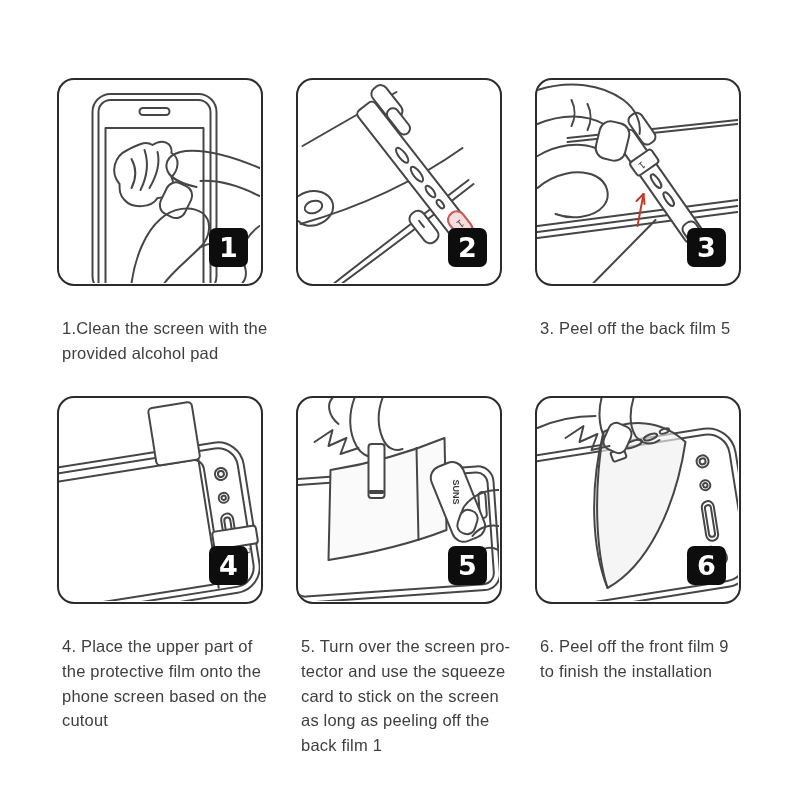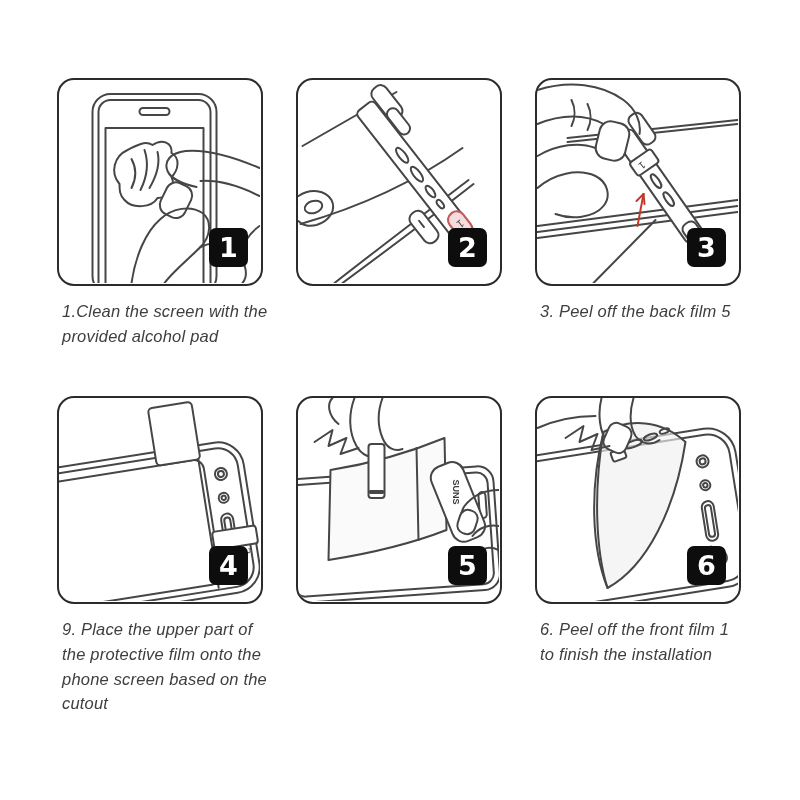--- a/index.html
+++ b/index.html
@@ -34,29 +34,28 @@
   .badge{
     position:absolute;right:13px;bottom:17px;
     width:39px;height:39px;
     background:#0d0d0d;border-radius:7px;
     color:#ffffff;
     display:flex;align-items:center;justify-content:center;
     font-family:"DejaVu Sans", sans-serif;
     font-weight:700;font-size:27px;line-height:1;
   }
   .caption{
-    margin-top:13px;
+    margin-top:30px;
     padding-left:5px;
     width:218px;
     font-size:16.5px;
     line-height:1.5;
     color:#3e3e3e;
     white-space:pre-line;
     letter-spacing:0.2px;
-    font-style:italic;
   }
   .svg-label{font-family:"Liberation Sans", sans-serif;}
 </style>
 </head>
 <body>
 
 <div class="sheet">
 
   <div class="cell cell-1">
     <div class="panel">
@@ -182,21 +181,21 @@
           <g>
             <rect x="-36" y="68" width="186" height="126" rx="10"></rect>
             <rect class="fillw" x="104" y="10" width="44" height="58" rx="4"></rect>
             <rect class="fillw" x="148" y="142" width="44" height="18" rx="3"></rect>
           </g>
         </g>
         <text class="svg-label" x="186" y="152" font-size="12" fill="#666666" transform="rotate(95 186 149)">2</text>
       </svg>
       <div class="badge">4</div>
     </div>
-    <div class="caption">9. Place the upper part of
+    <div class="caption">4. Place the upper part of
 the protective film onto the
 phone screen based on the
 cutout</div>
   </div>
 
   <div class="cell cell-5">
     <div class="panel">
       <svg viewBox="0 0 200 203">
         <g class="ln">
           <g transform="rotate(-4 100 130)">
@@ -223,20 +222,25 @@
             <path d="M200,92 C186,92 174,98 166,108 C160,117 162,128 170,133"></path>
             <path d="M200,128 C190,126 180,130 174,138"></path>
             <path d="M200,152 C192,148 184,150 178,156"></path>
             <rect class="fillw" x="160" y="112" width="18" height="24" rx="8" transform="rotate(18 169 124)"></rect>
           </g>
         </g>
         <text class="svg-label" x="157" y="97" font-size="9" font-weight="bold" fill="#3a3a3a" text-anchor="middle" transform="rotate(90 157 94)">SUNS</text>
       </svg>
       <div class="badge">5</div>
     </div>
+    <div class="caption">5. Turn over the screen pro-
+tector and use the squeeze
+card to stick on the screen
+as long as peeling off the
+back film 1</div>
   </div>
 
   <div class="cell cell-6">
     <div class="panel">
       <svg viewBox="0 0 200 203">
         <g class="ln" transform="rotate(-9 100 100)">
           <rect x="-36" y="42" width="240" height="160" rx="28"></rect>
           <rect x="-30" y="48" width="228" height="148" rx="22"></rect>
           <circle cx="170" cy="74" r="6"></circle>
             <circle cx="170" cy="74" r="3"></circle>
@@ -262,17 +266,17 @@
           <path d="M96,0 C92,14 92,28 98,38 C104,46 114,48 122,42"></path>
           <path d="M64,0 C60,16 62,34 70,44"></path>
           <rect class="fillw" x="68" y="26" width="24" height="28" rx="8" transform="rotate(24 80 40)"></rect>
           <path d="M28,40 L46,28 L42,44 L60,36 L54,52 L72,48"></path>
           <path d="M0,30 C18,22 38,18 58,18"></path>
         </g>
         <text class="svg-label" x="176" y="150" font-size="12" fill="#666666" transform="rotate(95 176 147)">2</text>
       </svg>
       <div class="badge">6</div>
     </div>
-    <div class="caption">6. Peel off the front film 1
+    <div class="caption">6. Peel off the front film 9
 to finish the installation</div>
   </div>
 
 </div>
 
 </body></html>

